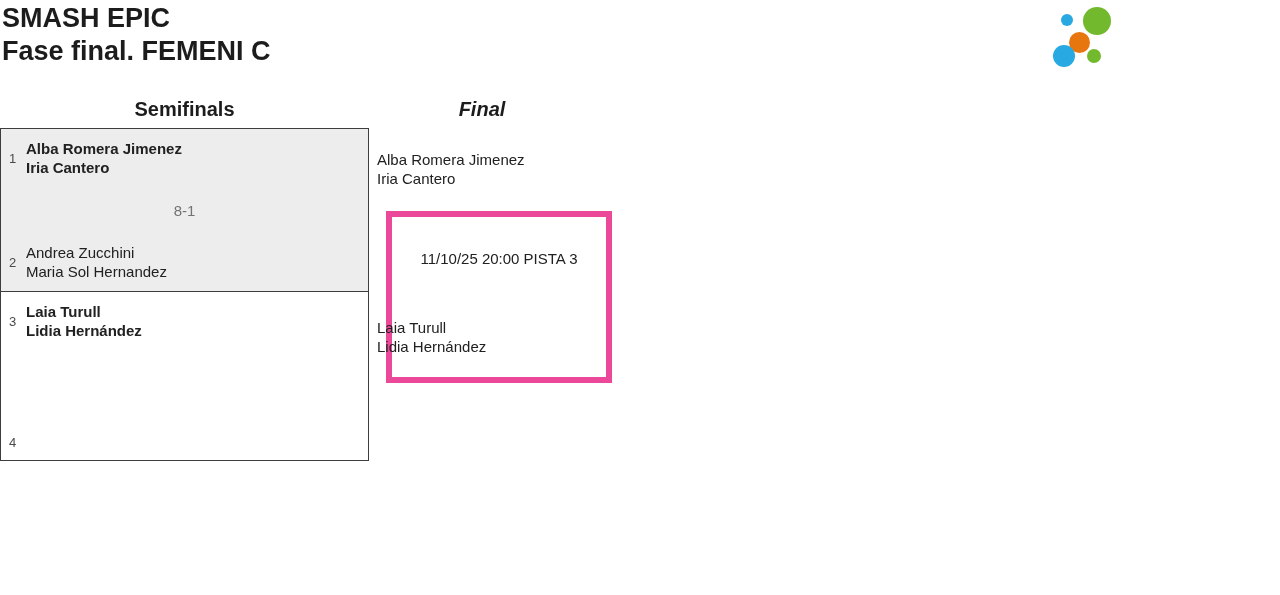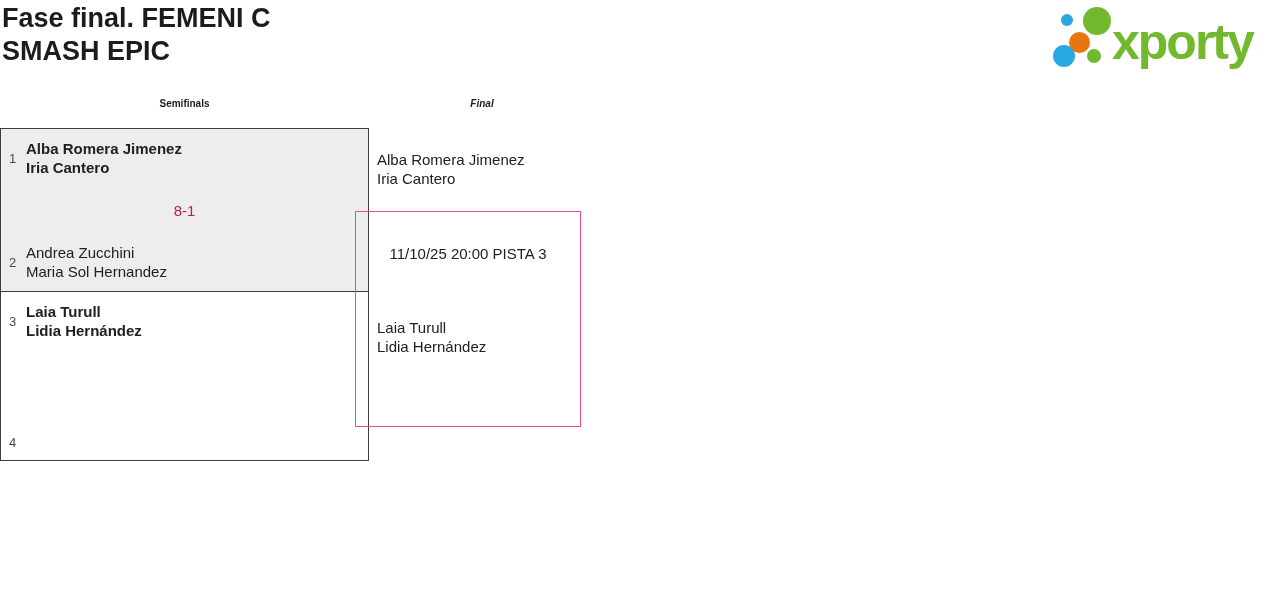--- a/index.html
+++ b/index.html
@@ -30,21 +30,21 @@
   .dot-green-sm { left: 37px; top: 44px; width: 14px; height: 14px; background: #72b92d; }
   .wordmark {
     position: absolute; left: 62px; top: 6px;
     font-size: 50px; line-height: 62px; font-weight: 700;
     letter-spacing: -2px; color: #72b92d;
   }
 
   
   .round-label {
     position: absolute; top: 98px;
-    font-size: 10px; font-weight: 700; text-align: center;
+    font-size: 20px; font-weight: 700; text-align: center;
     color: #1c1c1c;
   }
   .round-label.semis { left: 0; width: 369px; }
   .round-label.final { left: 369px; width: 226px; font-style: italic; }
 
   .match {
     position: absolute; left: 0; width: 369px;
     border: 1px solid #3d3d3d;
     display: flex; flex-direction: column; justify-content: space-between;
     padding: 10px 8px;
@@ -57,55 +57,54 @@
     width: 17px; flex-shrink: 0;
     font-size: 13px; color: #4a4a4a;
   }
   .players { font-size: 15px; line-height: 19px; color: #212121; }
   .players span { display: block; }
   .team.winner .players { font-weight: 700; }
 
   .score {
     position: absolute; left: 0; right: 0; top: 50%;
     transform: translateY(-50%);
-    text-align: center; font-size: 15px; color: #be185d;
+    text-align: center; font-size: 15px; color: #737373;
   }
 
   .final-box {
-    position: absolute; left: 355px; top: 211px;
-    width: 226px; height: 216px;
-    border: 1px solid #ec4899; background: transparent;
+    position: absolute; left: 386px; top: 211px;
+    width: 226px; height: 172px;
+    border: 6px solid #ec4899; background: transparent;
   }
   .schedule {
     position: absolute; left: 0; right: 0; top: 33px;
     text-align: center; font-size: 15px; color: #212121;
   }
   .final-team {
     position: absolute; left: 377px;
     font-size: 15px; line-height: 19px; color: #212121;
   }
   .final-team-1 { top: 150px; }
   .final-team-2 { top: 318px; }
   .final-team span { display: block; }
 </style>
 </head>
 <body>
 
 <div class="page-header">
+  <div>SMASH EPIC</div>
   <div>Fase final. FEMENI C</div>
-  <div>SMASH EPIC</div>
 </div>
 
 <div class="logo">
   <span class="dot dot-blue-sm"></span>
   <span class="dot dot-green-lg"></span>
   <span class="dot dot-orange"></span>
   <span class="dot dot-blue-md"></span>
   <span class="dot dot-green-sm"></span>
-  <span class="wordmark">xporty</span>
 </div>
 
 <div class="round-label semis">Semifinals</div>
 <div class="round-label final">Final</div>
 
 <div class="match match-1">
   <div class="team winner">
     <span class="seed">1</span>
     <span class="players">
       <span>Alba Romera Jimenez</span>

